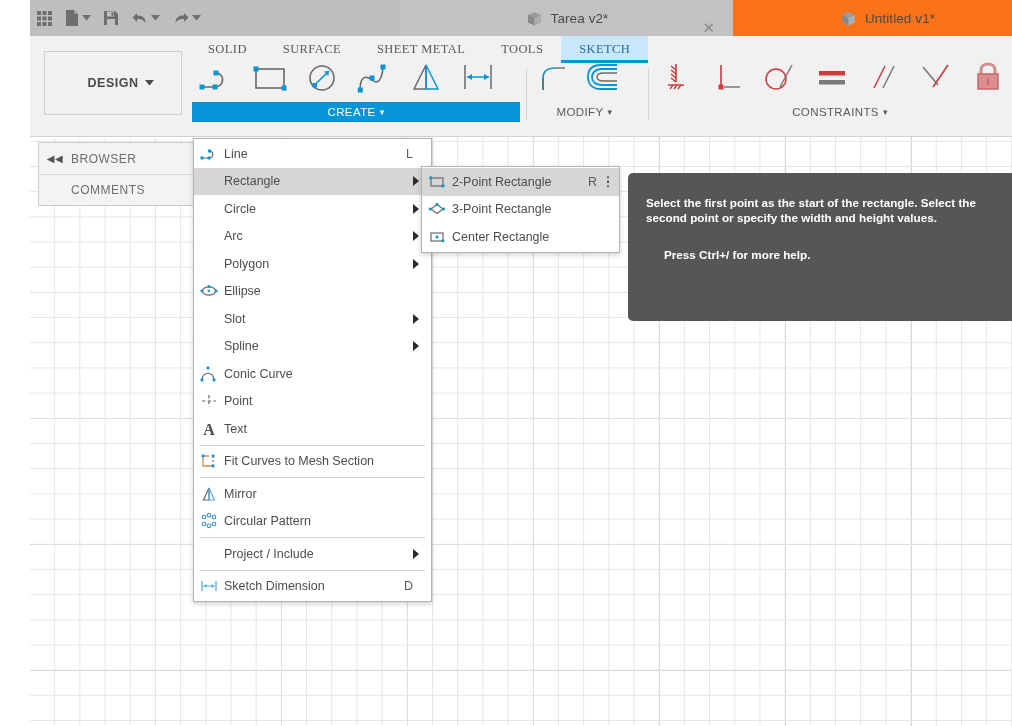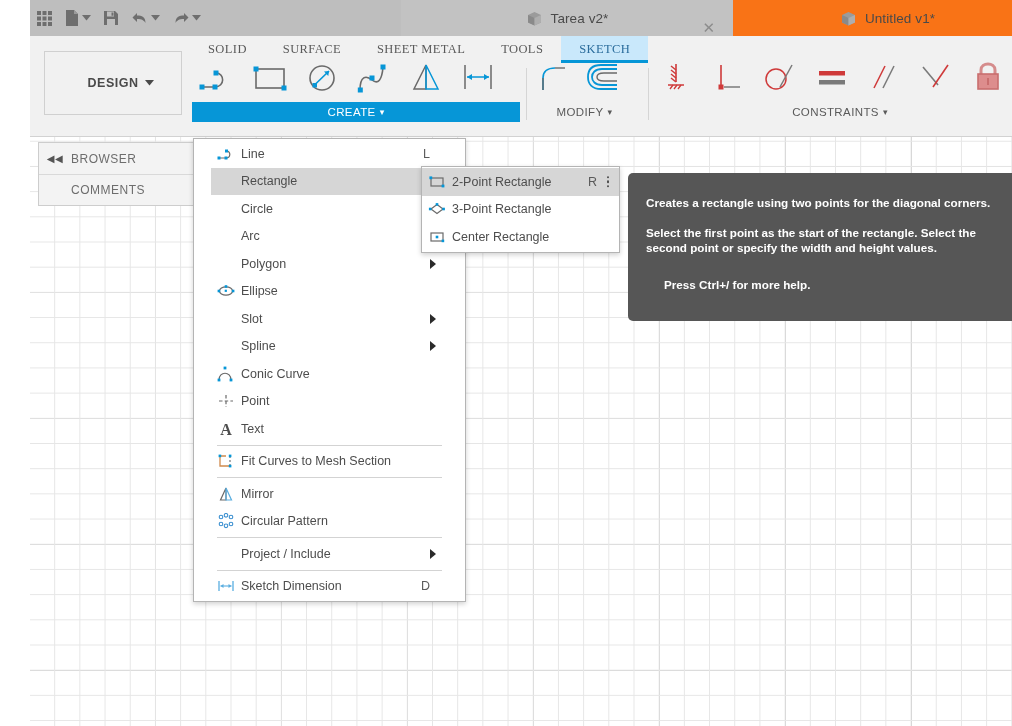--- a/index.html
+++ b/index.html
@@ -102,21 +102,21 @@
   }
   .lp-row + .lp-row { border-top: 1px solid #d9d9d9; }
   .lp-arrows { width: 32px; text-align: center; font-size: 10px; color: #555; }
   .lp-indent { padding-left: 32px; }
 
   
   .menu {
     position: absolute; left: 163px; top: 138px; width: 237px;
     background: #ffffff; border: 1px solid #b4b4b4;
     box-shadow: 0 2px 5px rgba(0,0,0,.18);
-    z-index: 40; padding: 1px 17px;
+    z-index: 40; padding: 1px 0;
   }
   .mi {
     position: relative; height: 27.5px; display: flex; align-items: center;
     font-size: 12.5px; color: #4d4d4d; cursor: default; box-sizing: border-box;
   }
   .mi.sel { background: #d6d6d6; }
   .mi-ic { width: 30px; min-width: 30px; display: flex; align-items: center; justify-content: center; }
   .mi-lb { flex: 1; }
   .mi-key { color: #5a5a5a; font-size: 12.5px; padding-right: 18px; }
   .mi-arrow {
@@ -586,18 +586,17 @@
           <rect x="3" y="3" width="12" height="8" fill="none" stroke="#6a6a6a" stroke-width="1.2"></rect>
           <rect x="7.7" y="5.7" width="2.6" height="2.6" fill="#0696d7"></rect>
           <rect x="13.6" y="9.6" width="2.6" height="2.6" fill="#0696d7"></rect>
         </svg>
       </span>
       <span class="mi-lb">Center Rectangle</span>
     </div>
   </div>
 
   <div class="tooltip">
-    <div class="tt-p">Creates a rectangle using two points for the diagonal corners.</div>
     <div class="tt-p">Select the first point as the start of the rectangle. Select the second point or specify the width and height values.</div>
     <div class="tt-p last">Press Ctrl+/ for more help.</div>
   </div>
 
 </div>
 
 </body></html>

